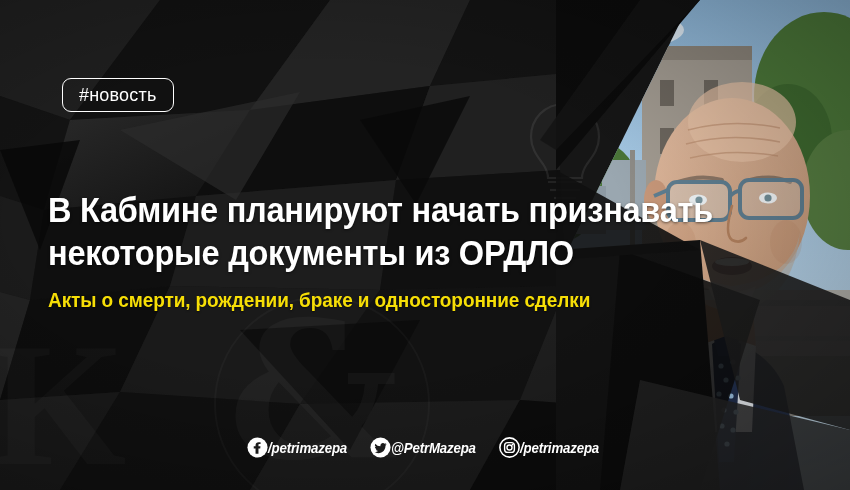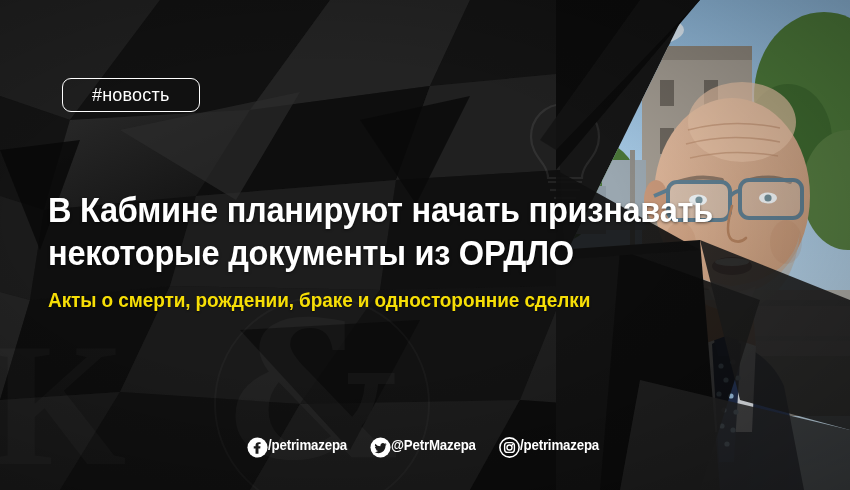--- a/index.html
+++ b/index.html
@@ -46,21 +46,21 @@
 
   
   .photo-overlay{position:absolute;z-index:3;inset:0;width:850px;height:490px;pointer-events:none;}
 
   
   .badge{
     position:absolute;z-index:6;
     left:62px;top:78px;
     height:34px;box-sizing:border-box;
     display:flex;align-items:center;
-    padding:0 29px;
+    padding:0 16px;
     border:1.6px solid #fff;border-radius:9px;
     color:#fff;
     font-family:"Liberation Sans", sans-serif;
     font-size:18px;font-weight:400;letter-spacing:.2px;
     white-space:nowrap;
   }
 
   
   .headline{
     position:absolute;z-index:6;
@@ -87,21 +87,21 @@
     text-shadow:0 1px 2px rgba(0,0,0,.5);
   }
 
   
   .social{
     position:absolute;z-index:6;
     left:0;right:0;top:437px;
     display:flex;justify-content:center;align-items:center;
     gap:19px;
   }
-  .social-item{display:flex;align-items:flex-start;}
+  .social-item{display:flex;align-items:center;font-style:italic;}
   .social-item .ico{
     width:21px;height:21px;flex:0 0 21px;
     display:block;
   }
   .social-item .handle{
     color:#ffffff;
     font-family:"Liberation Sans", sans-serif;
     font-size:14px;font-weight:700;letter-spacing:-.2px;
     white-space:nowrap;
     transform:scaleX(.95);transform-origin:left center;

